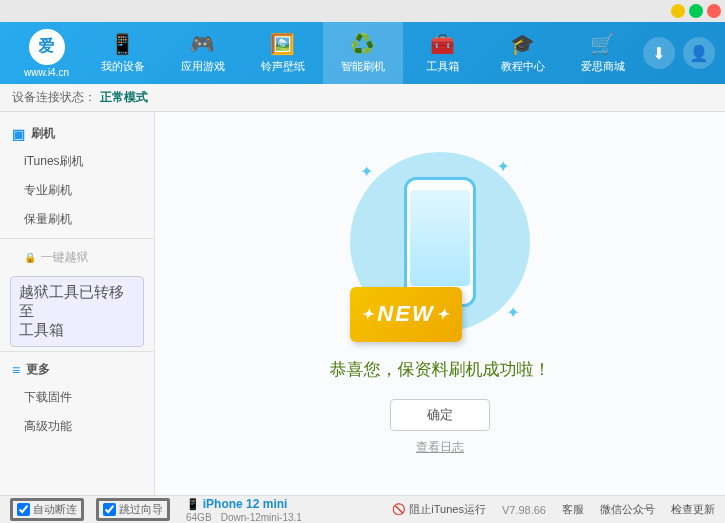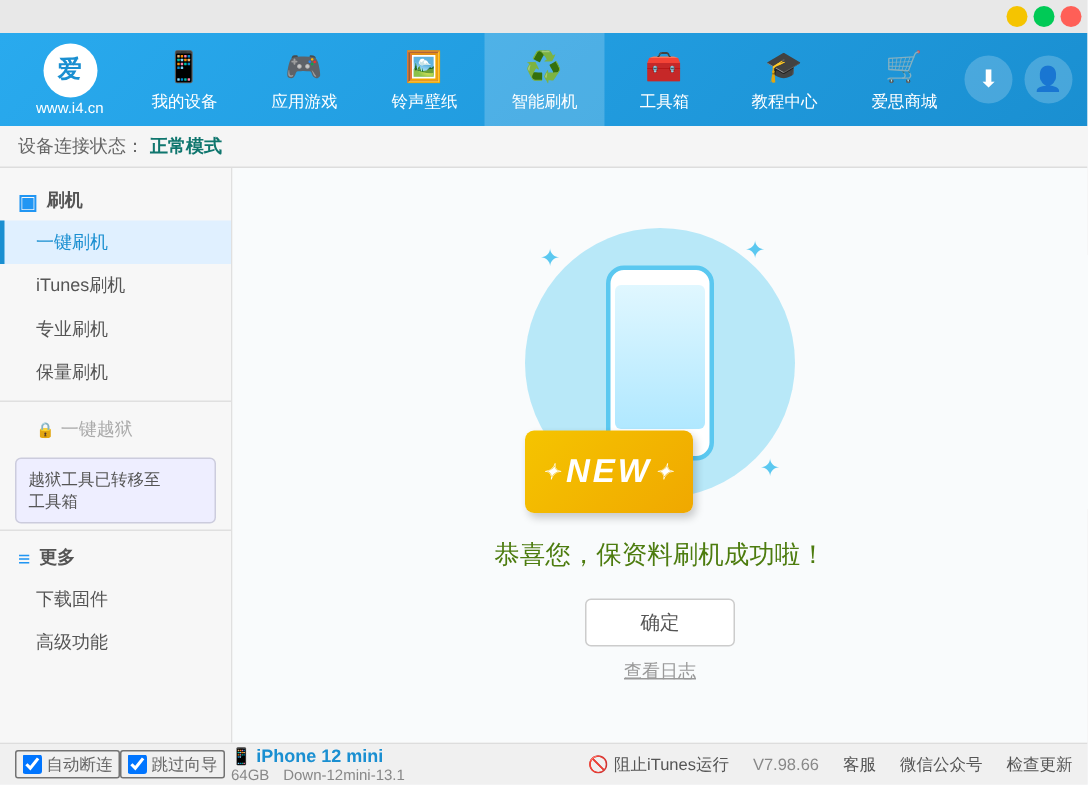--- a/index.html
+++ b/index.html
@@ -154,21 +154,21 @@
       height: 1px;
       background: #e0e0e0;
       margin: 4px 0;
     }
     .sidebar-jailbreak-box {
       margin: 4px 10px;
       background: #eef;
       border: 1px solid #ccd;
       border-radius: 4px;
       padding: 6px 8px;
-      font-size: 11px;
+      font-size: 15px;
       color: #555;
     }
     .sidebar-item-disabled {
       padding: 6px 16px 6px 24px;
       font-size: 12px;
       color: #aaa;
       display: flex;
       align-items: center;
     }
     .lock-icon { margin-right: 4px; font-size: 10px; }
@@ -303,22 +303,23 @@
     }
     .bottom-left {
       display: flex;
       align-items: center;
       gap: 0px;
       flex: 1;
     }
     .checkbox-item {
       display: flex;
       align-items: center;
-      cursor: pointer;
-      border: 1px solid #737373;
+      margin-right: 12px;
+      cursor: pointer;
+      border: 3px solid #737373;
       padding: 1px 4px;
       border-radius: 2px;
     }
     .checkbox-item input[type=checkbox] {
       margin-right: 3px;
     }
     .device-info {
       margin-left: 4px;
     }
     .device-name {
@@ -411,23 +412,20 @@
   <span>设备连接状态：</span>
   <span class="status-value">正常模式</span>
 </div>
 
 <div class="main">
 
   <div class="sidebar">
     <div class="sidebar-section-title">
       <span class="sidebar-section-icon">▣</span>
       <span>刷机</span>
-    </div>
-    <div class="sidebar-item active">
-      <span>一键刷机</span>
     </div>
     <div class="sidebar-item">
       <span>iTunes刷机</span>
     </div>
     <div class="sidebar-item">
       <span>专业刷机</span>
     </div>
     <div class="sidebar-item">
       <span>保量刷机</span>
     </div>

